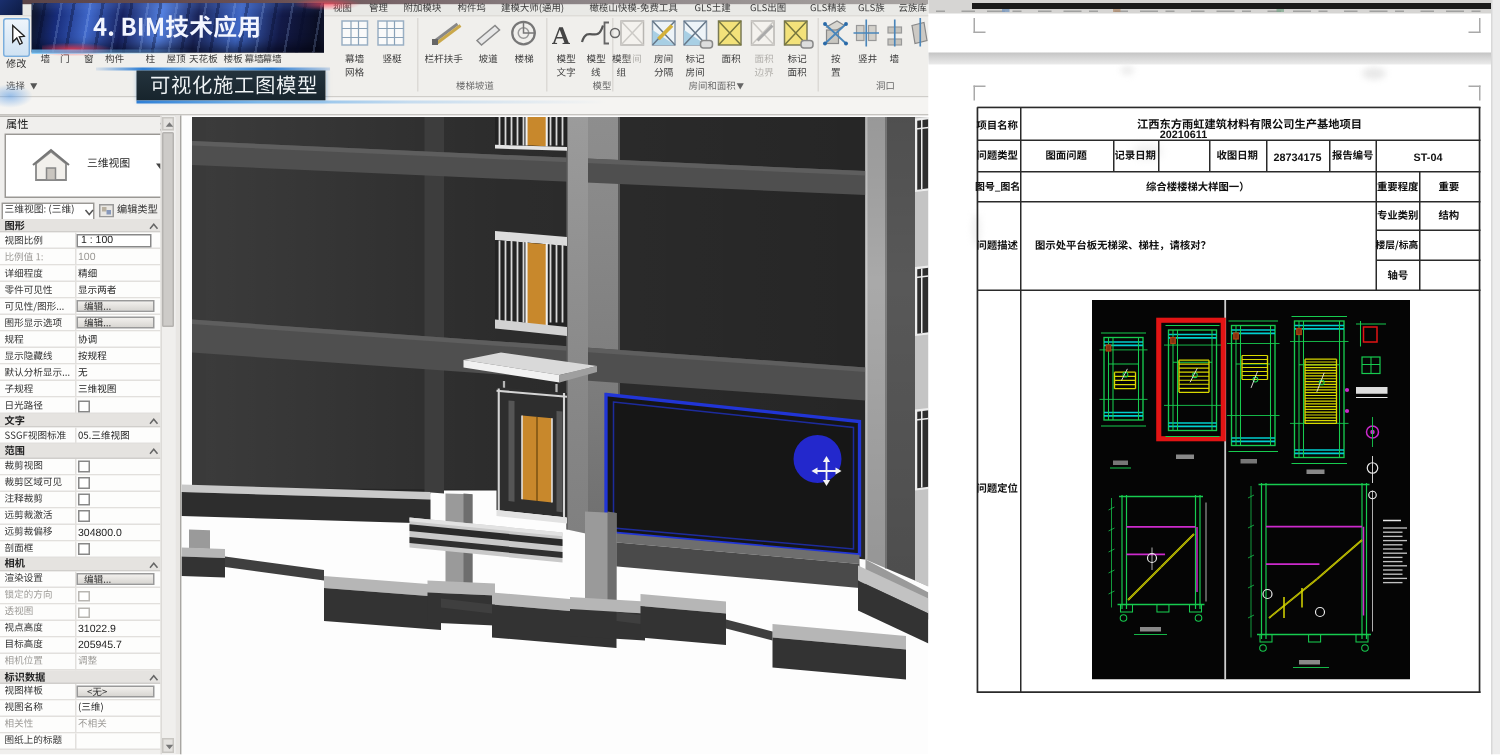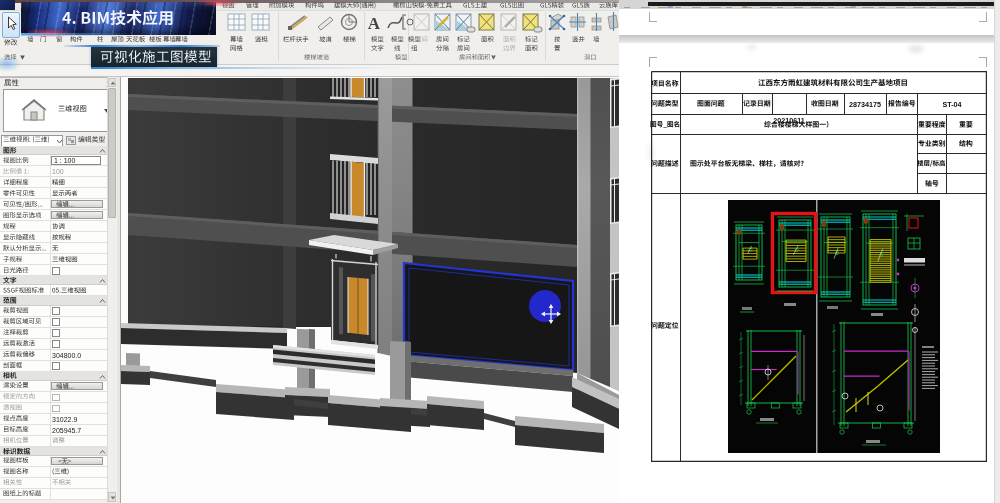--- a/index.html
+++ b/index.html
@@ -1571,21 +1571,21 @@
       </g>
     </svg>
     <svg style="position:absolute;left:743.2px;top:100px;overflow:visible" width="29" height="8">
       <g fill="#111" transform="translate(0,5.934) scale(0.0069,-0.0069)">
         <use href="#g222" x="0"></use>
         <use href="#g223" x="1000"></use>
         <use href="#g224" x="2000"></use>
         <use href="#g225" x="3000"></use>
       </g>
     </svg>
-    <div style="position:absolute;left:789px;top:116px;font:bold 7.2px Liberation Sans,sans-serif;color:#111;white-space:nowrap;transform:translateX(-50%)">20210611</div>
+    <div style="position:absolute;left:789px;top:85px;font:bold 7.2px Liberation Sans,sans-serif;color:#111;white-space:nowrap;transform:translateX(-50%)">20210611</div>
     <svg style="position:absolute;left:811.2px;top:100px;overflow:visible" width="29" height="8">
       <g fill="#111" transform="translate(0,5.934) scale(0.0069,-0.0069)">
         <use href="#g226" x="0"></use>
         <use href="#g108" x="1000"></use>
         <use href="#g224" x="2000"></use>
         <use href="#g225" x="3000"></use>
       </g>
     </svg>
     <div style="position:absolute;left:865px;top:99.5px;font:bold 7.2px Liberation Sans,sans-serif;color:#111;white-space:nowrap;transform:translateX(-50%)">28734175</div>
     <svg style="position:absolute;left:888.2px;top:100px;overflow:visible" width="29" height="8">

